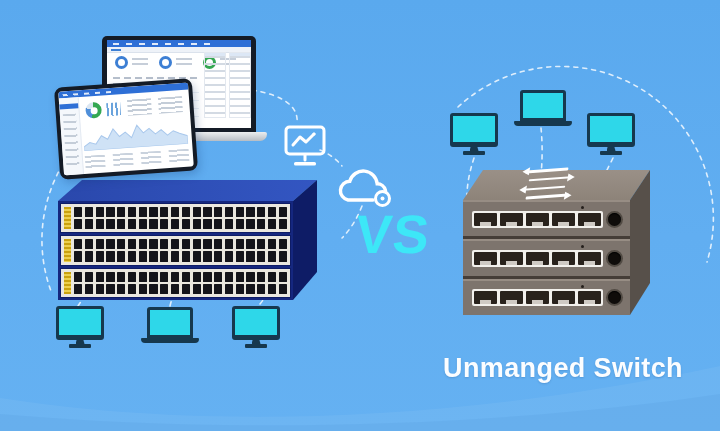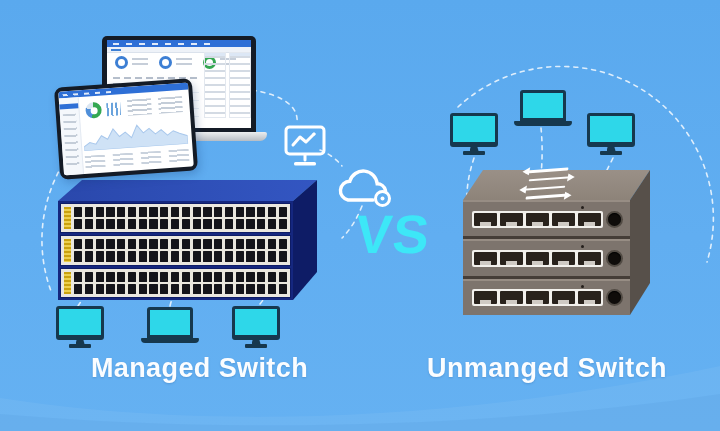--- a/index.html
+++ b/index.html
@@ -118,21 +118,21 @@
   .lapD .scr{width:40px;height:25px;border:3px solid #16384e;background:var(--screen);
     border-radius:3px 3px 0 0;margin:0 auto;box-sizing:content-box;}
   .lapD .base{width:58px;height:4.5px;background:#16384e;border-radius:1px 1px 4px 4px;margin-top:0;}
 
   
   .icn{position:absolute;z-index:2;}
   .vs{position:absolute;left:356px;top:203px;z-index:4;font-weight:800;font-size:54px;
     color:var(--cyan);transform:skewX(-5deg);letter-spacing:1px;}
   .cap{position:absolute;top:353px;font-weight:700;font-size:27px;color:#fbfdff;text-align:center;
     z-index:4;letter-spacing:.4px;text-shadow:0 1px 2px rgba(30,80,140,.25);}
-  .capL{left:42px;width:315px;} .capR{left:392px;width:310px;}
+  .capL{left:42px;width:315px;} .capR{left:408px;width:310px;}
 </style>
 </head>
 <body>
 
 <div id="stage">
 
   <svg class="lay0" width="720" height="431">
     <path d="M0,398 C180,426 430,428 720,366 L720,431 L0,431 Z" fill="rgba(255,255,255,0.055)"></path>
     <path d="M0,414 C250,436 520,424 720,394 L720,431 L0,431 Z" fill="rgba(60,125,200,0.10)"></path>
   </svg>
@@ -413,15 +413,14 @@
     <div class="scr"></div>
     <div class="base"></div>
   </div>
   <div class="mon" style="left:587px;top:113px">
     <div class="scr"></div>
     <div class="neck"></div>
     <div class="base"></div>
   </div>
 
   <div class="vs">VS</div>
-  <div class="cap capL">Managed Switch</div>
   <div class="cap capR">Unmanged Switch</div>
 </div>
 
 </body></html>

